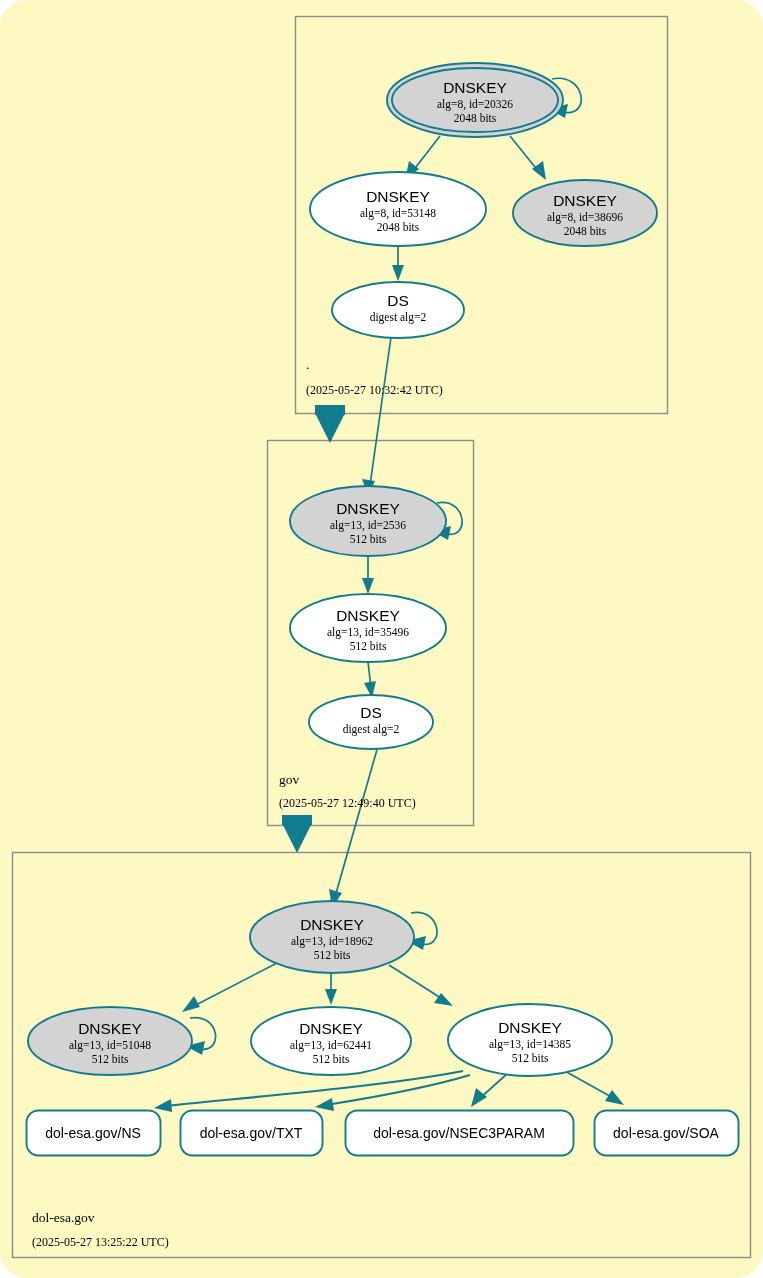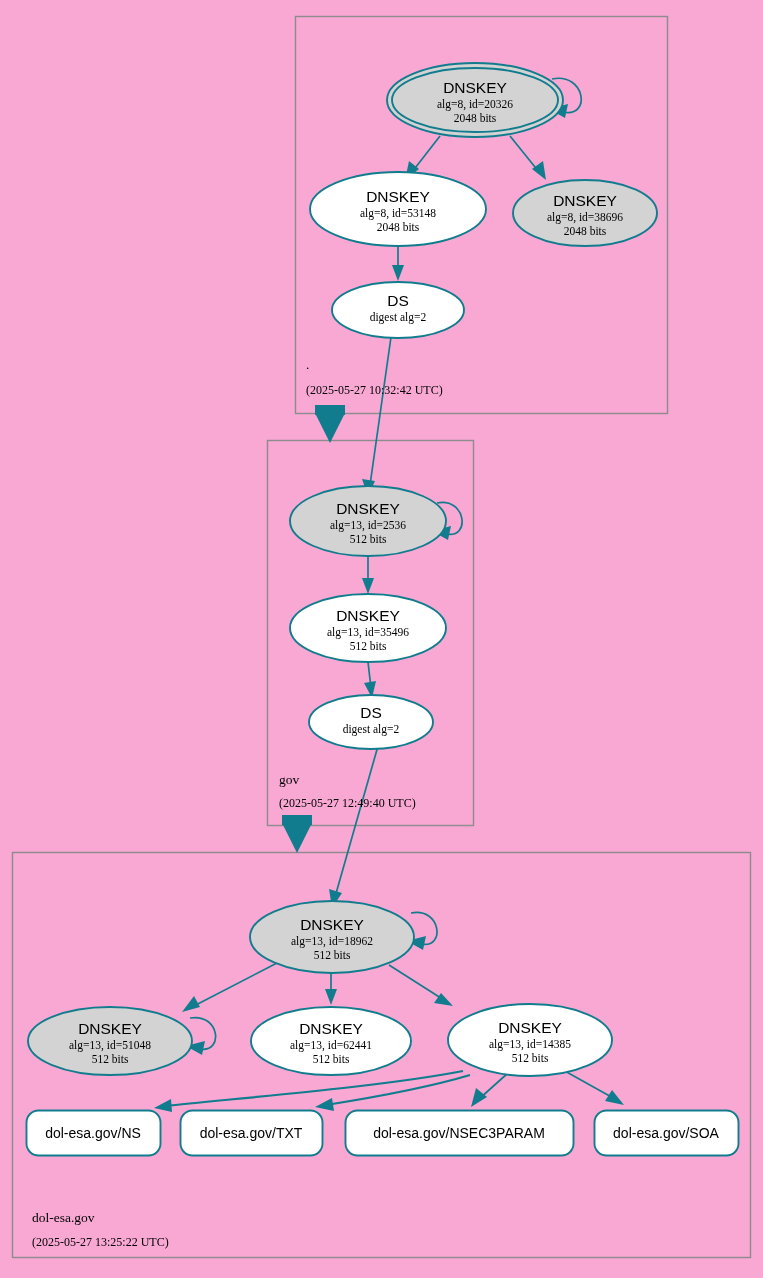--- a/index.html
+++ b/index.html
@@ -8,22 +8,23 @@
     padding: 0;
     background: #ffffff;
   }
   body {
     font-family: "Liberation Sans", sans-serif;
   }
   #canvas {
     position: relative;
     width: 763px;
     height: 1278px;
-    background: #f9a8d4;
+    background: #fef9c3;
     overflow: hidden;
+    border-radius: 27px;
   }
   #graph {
     position: absolute;
     left: 0;
     top: 0;
     width: 763px;
     height: 1278px;
   }
   .zone-box {
     fill: none;

